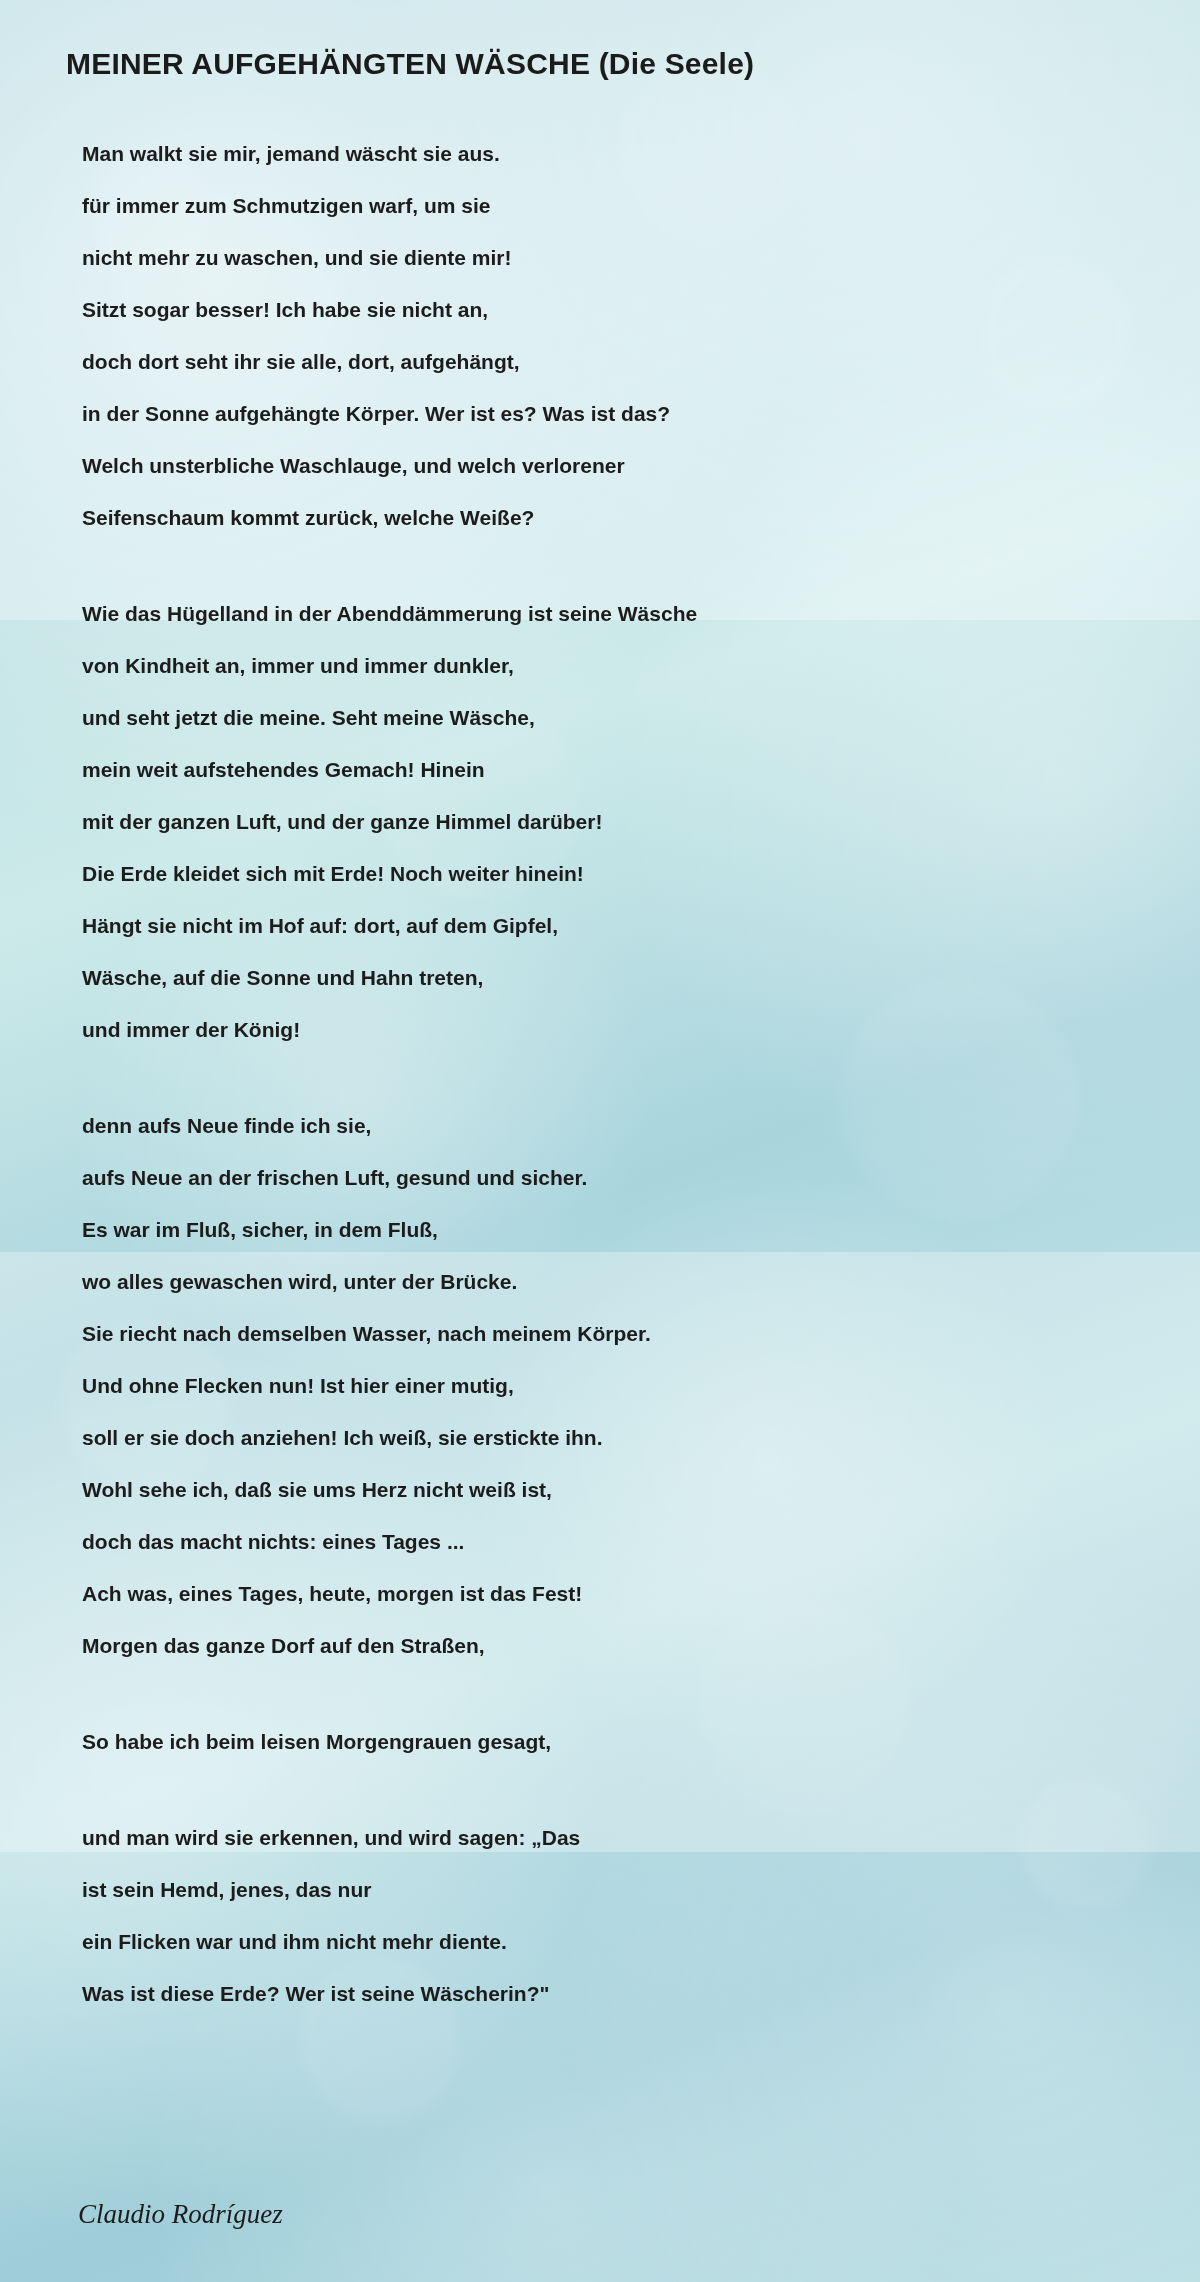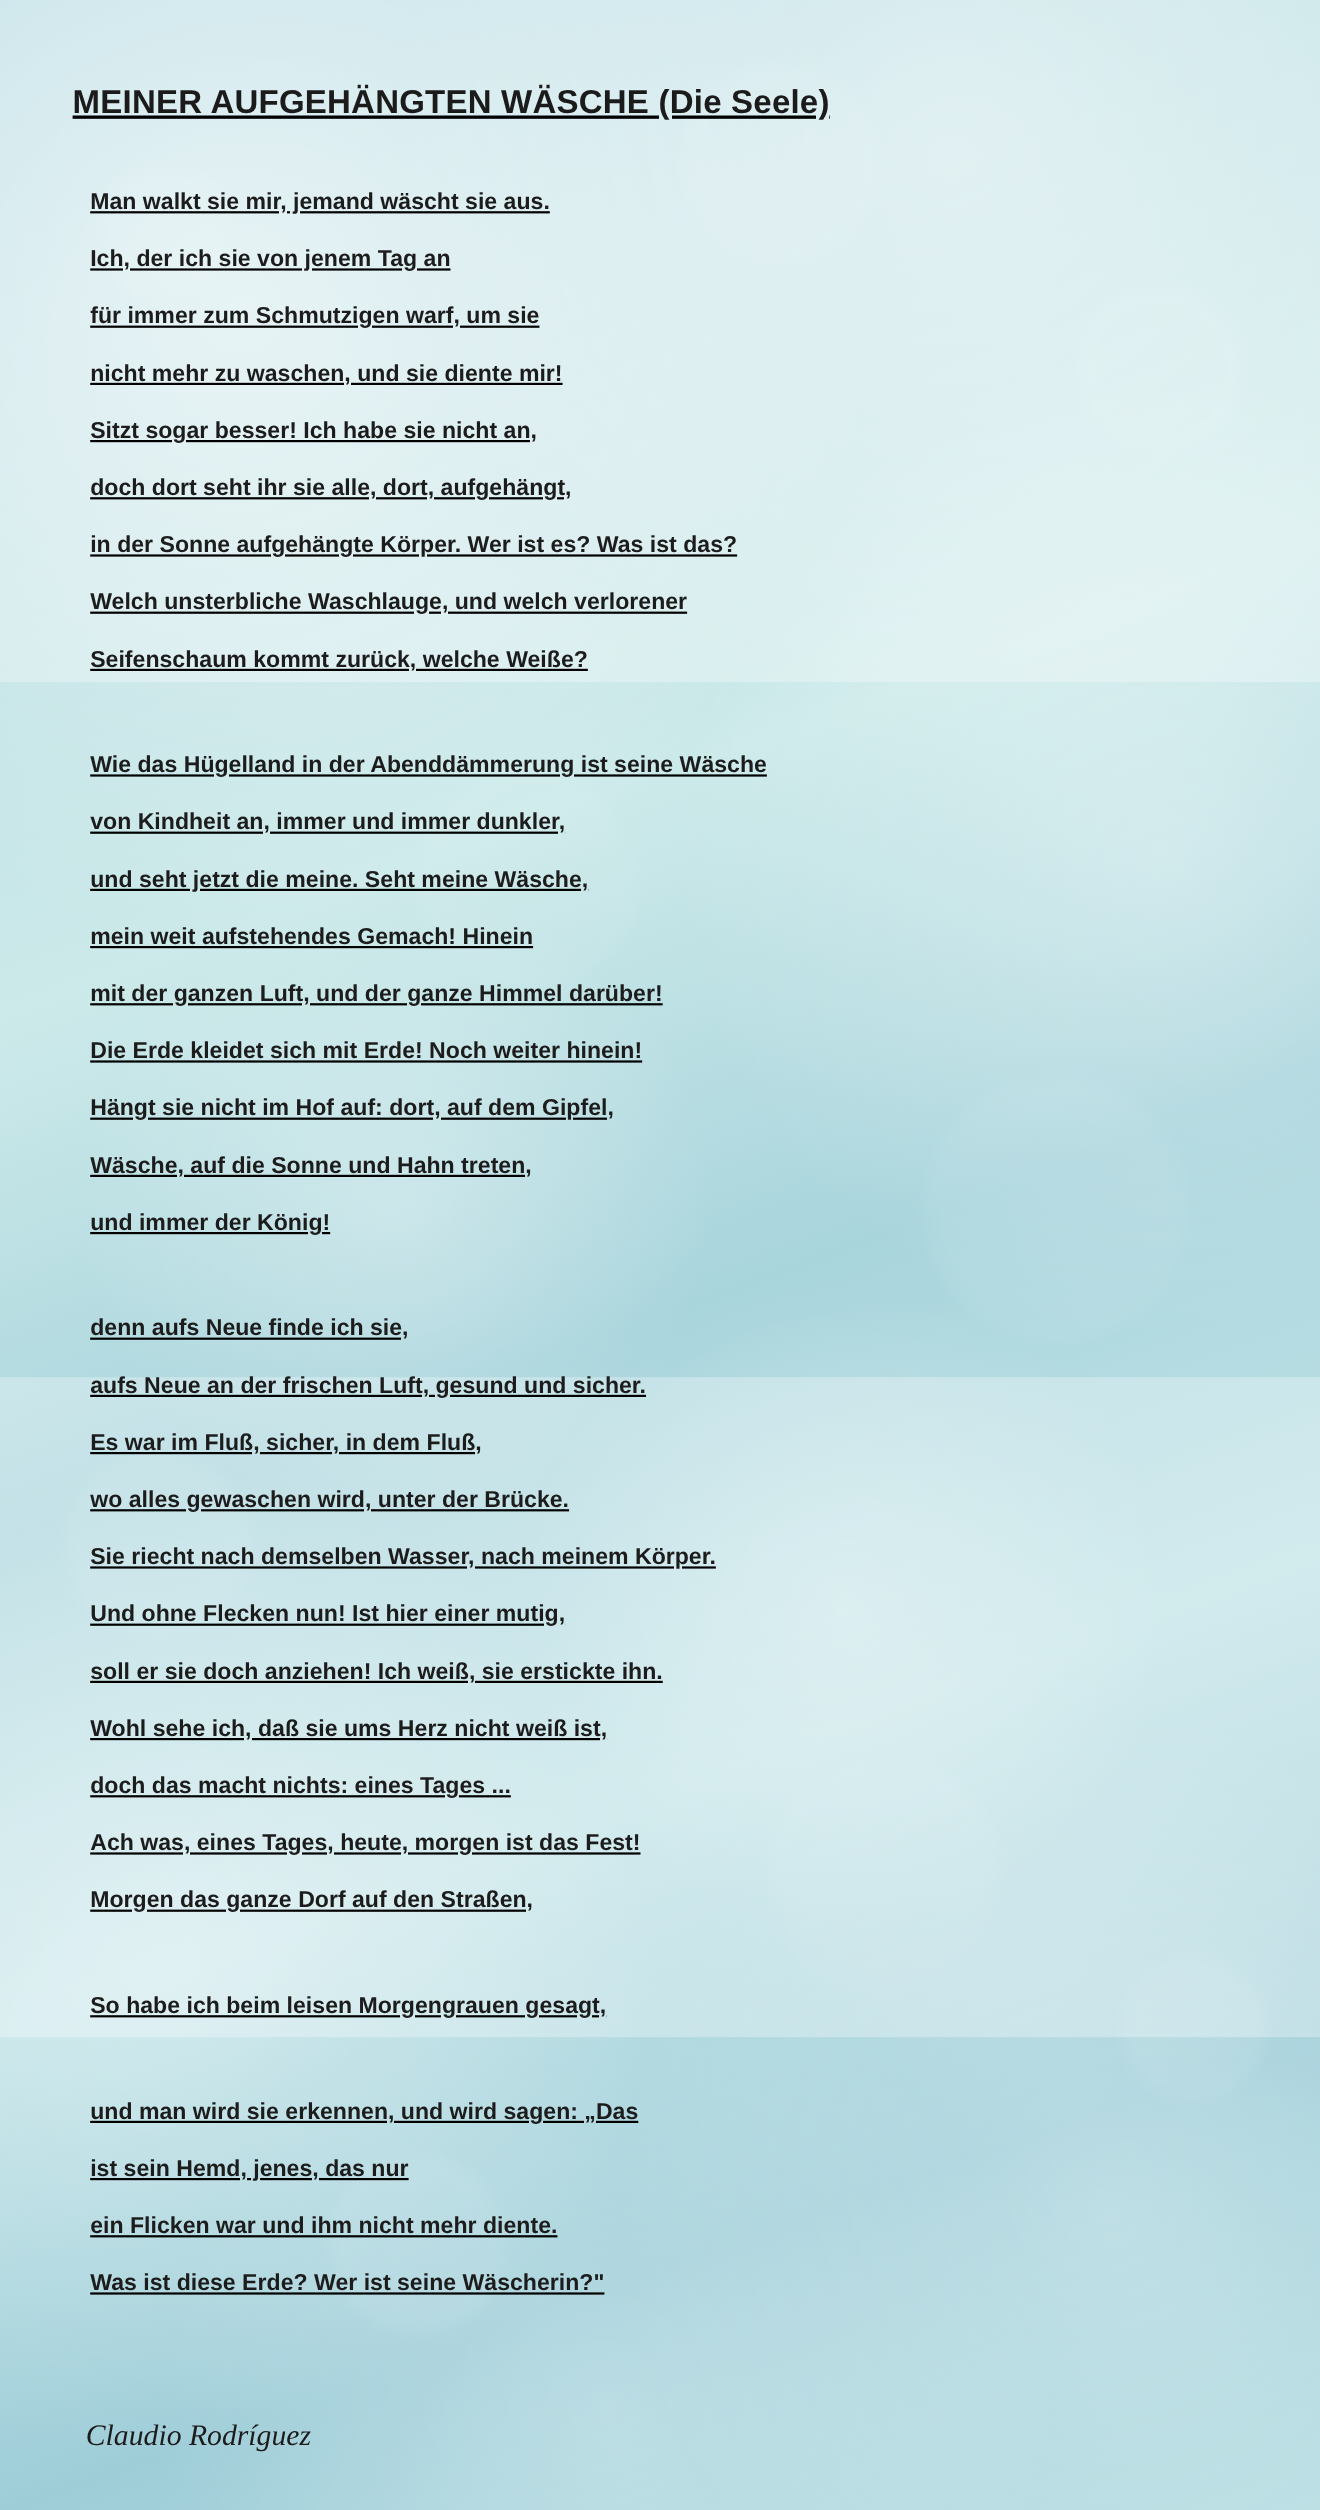--- a/index.html
+++ b/index.html
@@ -46,22 +46,21 @@
     width: 1200px;
     background: rgba(255,255,255,0.30);
     pointer-events: none;
   }
   .veil.v1 { top: 0;     height: 620px; }
   .veil.v2 { top: 1252px; height: 600px; }
 
   .content {
     position: relative;
     z-index: 5;
-    padding: 76px 60px 0 60px;
-    text-decoration: underline;
+    padding: 46px 60px 0 60px;
   }
 
   .poem-title {
     font-size: 30px;
     font-weight: bold;
     color: #1b1b1b;
     letter-spacing: 0.2px;
     margin: 0 0 46px 6px;
     line-height: 1.2;
   }
@@ -107,21 +106,20 @@
 
   <div class="veil v1"></div>
   <div class="veil v2"></div>
 
   <div class="content">
 
     <h1 class="poem-title">MEINER AUFGEHÄNGTEN WÄSCHE (Die Seele)</h1>
 
     <div class="stanza">
       <div class="line">Man walkt sie mir, jemand wäscht sie aus.</div>
-      <div class="line">Ich, der ich sie von jenem Tag an</div>
       <div class="line">für immer zum Schmutzigen warf, um sie</div>
       <div class="line">nicht mehr zu waschen, und sie diente mir!</div>
       <div class="line">Sitzt sogar besser! Ich habe sie nicht an,</div>
       <div class="line">doch dort seht ihr sie alle, dort, aufgehängt,</div>
       <div class="line">in der Sonne aufgehängte Körper. Wer ist es? Was ist das?</div>
       <div class="line">Welch unsterbliche Waschlauge, und welch verlorener</div>
       <div class="line">Seifenschaum kommt zurück, welche Weiße?</div>
     </div>
 
     <div class="stanza">

